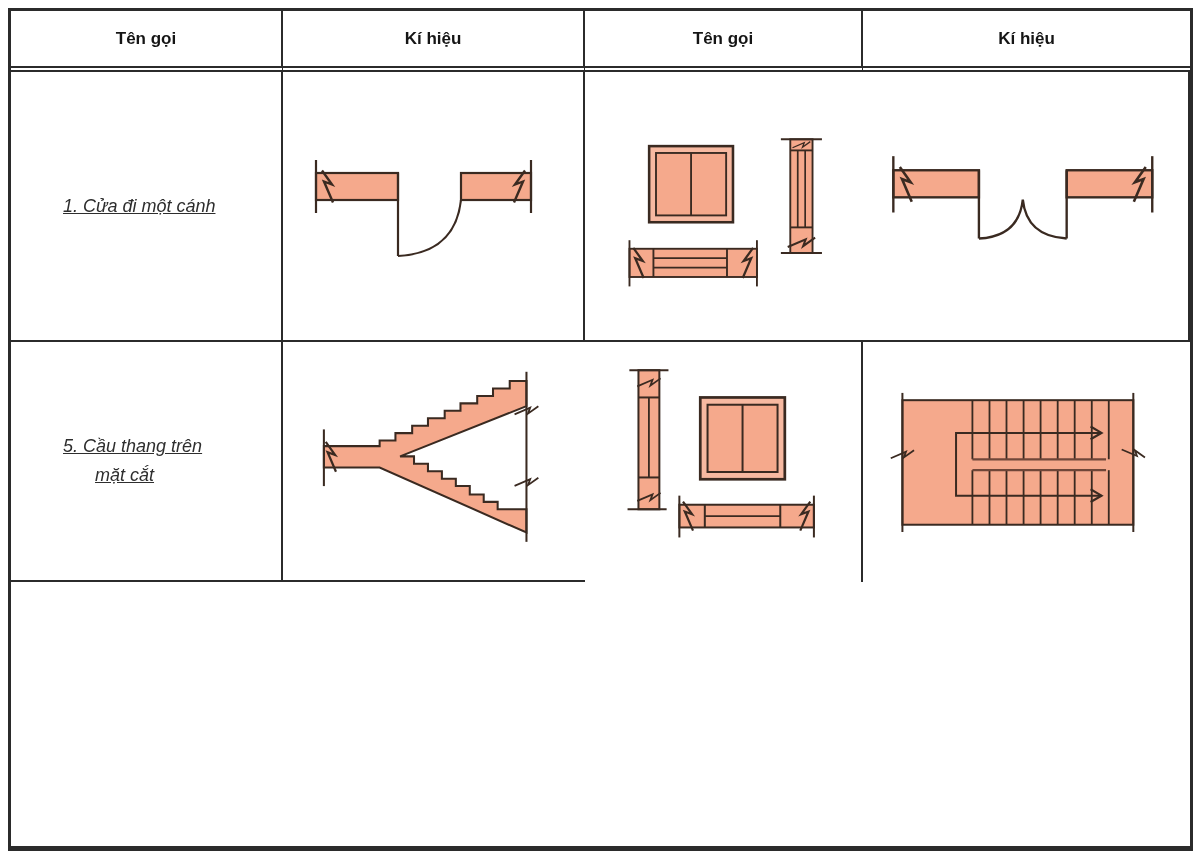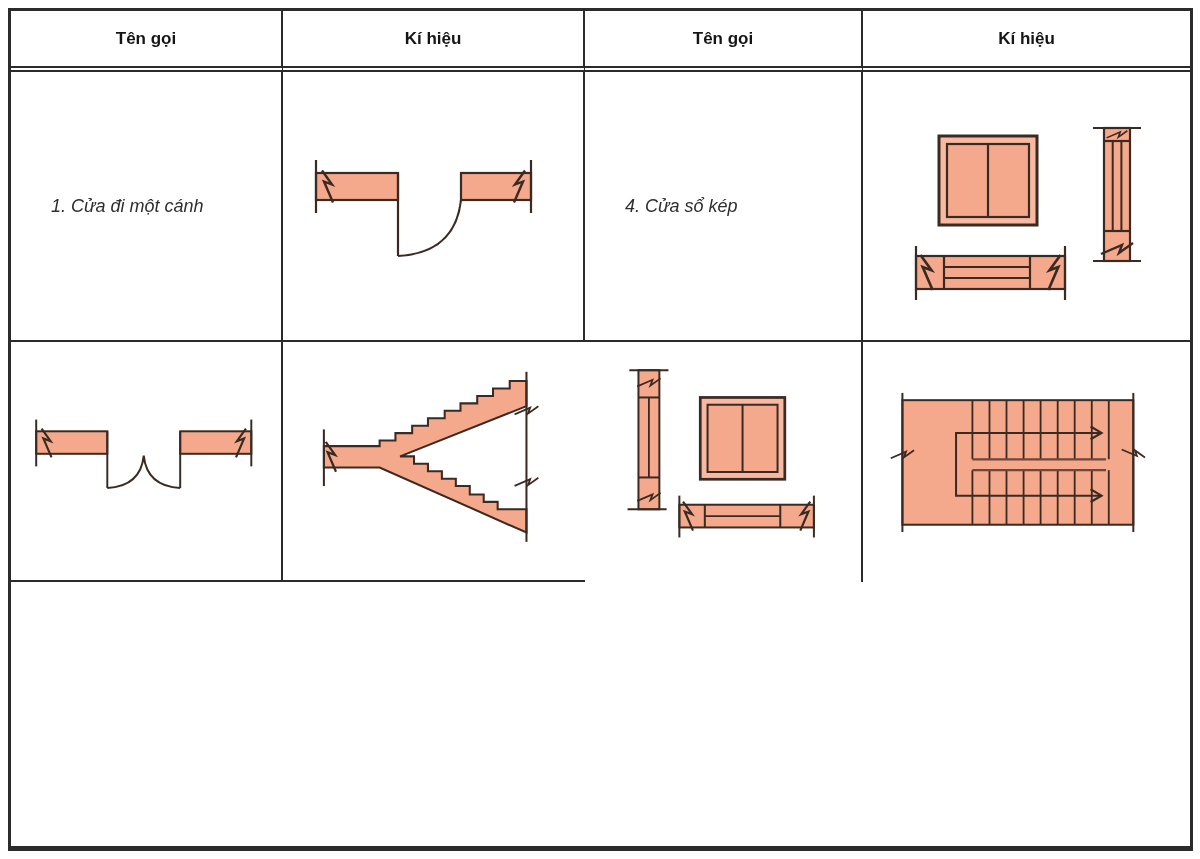--- a/index.html
+++ b/index.html
@@ -30,22 +30,22 @@
   .cell{box-sizing:border-box;border-right:2px solid var(--grid-line);border-bottom:2px solid var(--grid-line);}
   .cell.last-col{border-right:none;}
   .cell.last-row{border-bottom:none;}
   .hcell{
     display:flex;align-items:center;justify-content:center;
     font-weight:bold;font-size:17px;color:var(--header-color);
     border-bottom:6px double var(--grid-line);
   }
   .ncell{
     display:flex;align-items:center;
-    padding-left:40px;padding-right:6px;
-    font-style:italic;font-size:18px;line-height:1.6;color:var(--label-color);
+    padding-left:52px;padding-right:6px;
+    font-style:italic;font-size:18px;line-height:1.6;color:var(--label-color);text-decoration:underline;
   }
   .ncell .line2{padding-left:32px;}
   .scell{position:relative;}
   .scell svg{display:block;width:100%;height:100%;}
 
   
   .wall{fill:var(--wall-fill);stroke:var(--outline);stroke-width:2.2;}
   .wall-light{fill:var(--wall-fill-light);stroke:var(--outline);stroke-width:3;}
   .ln{stroke:var(--outline);stroke-width:2.2;fill:none;}
   .ln-thin{stroke:var(--outline);stroke-width:2;fill:none;}
@@ -86,25 +86,20 @@
     <svg viewBox="0 0 300 268">
       <rect class="wall" x="33" y="101" width="82" height="27"></rect>
       <rect class="wall" x="178" y="101" width="70" height="27"></rect>
       <line class="ln" x1="33" y1="88" x2="33" y2="141"></line>
       <line class="ln" x1="248" y1="88" x2="248" y2="141"></line>
       <use href="#bolt" class="mark" transform="translate(44,114.5)"></use>
       <use href="#bolt" class="mark" transform="translate(237,114.5) scale(-1,1)"></use>
       <line class="ln" x1="115" y1="101" x2="115" y2="184"></line>
       <path class="ln" d="M115 184 Q172 181 178 128"></path>
     </svg>
-  </div>
-  <div class="cell ncell">
-    <div>
-        <div>4. Cửa sổ kép</div>
-      </div>
   </div>
   <div class="cell scell last-col">
     <svg viewBox="0 0 325 268">
       <rect class="wall-light" x="75" y="64" width="98" height="89"></rect>
       <rect class="wall" x="83" y="72" width="82" height="73"></rect>
       <line class="ln" x1="124" y1="72" x2="124" y2="145"></line>
 
       <rect class="wall" x="240" y="56" width="26" height="133"></rect>
       <line class="ln" x1="229" y1="56" x2="277" y2="56"></line>
       <line class="ln" x1="229" y1="189" x2="277" y2="189"></line>
@@ -132,20 +127,26 @@
       <rect class="wall" x="28" y="86" width="79" height="25"></rect>
       <rect class="wall" x="188" y="86" width="79" height="25"></rect>
       <line class="ln" x1="28" y1="73" x2="28" y2="125"></line>
       <line class="ln" x1="267" y1="73" x2="267" y2="125"></line>
       <use href="#bolt" class="mark" transform="translate(39,99)"></use>
       <use href="#bolt" class="mark" transform="translate(256,99) scale(-1,1)"></use>
       <line class="ln" x1="107" y1="86" x2="107" y2="149"></line>
       <line class="ln" x1="188" y1="86" x2="188" y2="149"></line>
       <path class="ln" d="M107 149 Q144 147 147.5 113 Q151 147 188 149"></path>
     </svg>
+  </div>
+  <div class="cell ncell">
+    <div>
+      <div>5. Cầu thang trên</div>
+      <div class="line2">mặt cắt</div>
+    </div>
   </div>
   <div class="cell scell last-col">
     <svg viewBox="0 0 325 238">
       <path class="wall" d="M44 103 H104 V97 H121 V89 H139 V81 H156 V73 H174 V65 H191 V57 H209 V49 H226 V41 H244 V33 H262
            V60 L126 114
            H141 V122 H156 V130 H171 V138 H186 V146 H201 V155 H216 V163 H231 V171 H262
            V196 L104 126 H44 Z"></path>
       <line class="ln" x1="44" y1="85" x2="44" y2="146"></line>
       <line class="ln" x1="262" y1="23" x2="262" y2="206"></line>
       <use href="#bolt" class="mark" transform="translate(51,114.5)"></use>

